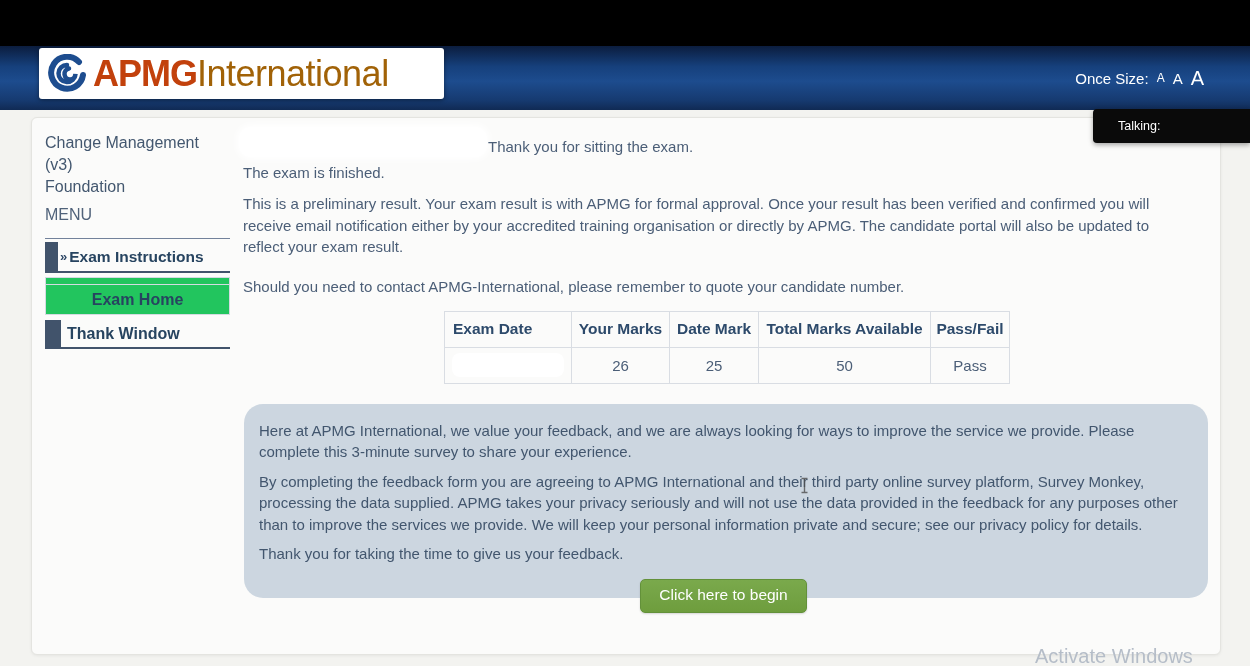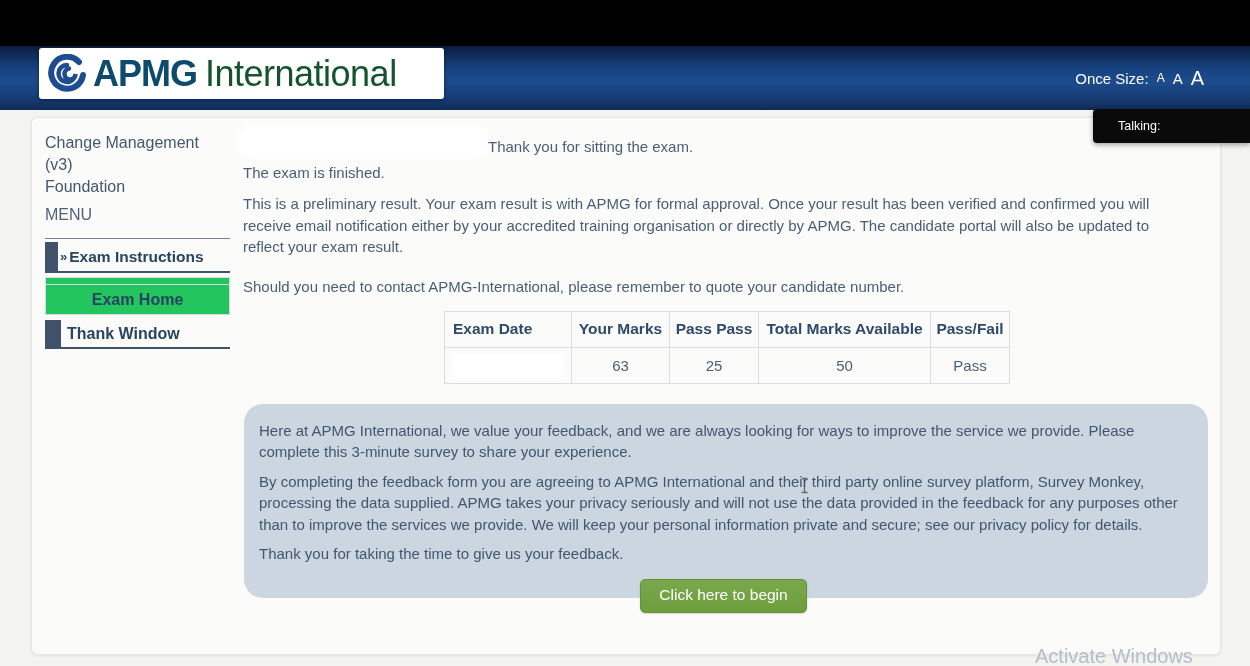--- a/index.html
+++ b/index.html
@@ -8,22 +8,22 @@
   .screen { position:relative; width:1250px; height:666px; overflow:hidden; background:#f3f3f0; }
 
   
   .topbar { position:absolute; left:0; top:0; width:1250px; height:46px; background:#000; }
 
   
   .header { position:absolute; left:0; top:46px; width:1250px; height:64px;
     background:linear-gradient(180deg,#0b1d3e 0%,#16407c 32%,#1d4c8e 55%,#163a70 85%,#102a54 100%); }
   .logo-box { position:absolute; left:39px; top:2px; width:405px; height:51px; background:#fff;
     border-radius:3px; box-shadow:0 1px 4px rgba(0,0,0,0.45); display:flex; align-items:center; padding-left:8px; }
-  .logo-brand { font-size:36px; font-weight:bold; color:#0c4a6e; letter-spacing:-1px; margin-left:6px; }
-  .logo-light { font-size:36px; font-weight:400; color:#14532d; letter-spacing:-0.5px; margin-left:8px; }
+  .logo-brand { font-size:36px; font-weight:bold; color:#c2410c; letter-spacing:-1px; margin-left:6px; }
+  .logo-light { font-size:36px; font-weight:400; color:#a16207; letter-spacing:-0.5px; }
   .textsize { position:absolute; right:46px; top:0; height:64px; display:flex; align-items:center; gap:8px; color:#fff; }
   .ts-label { font-size:15px; }
   .ts-a { font-weight:400; cursor:pointer; line-height:1; }
   .ts-a.s { font-size:12px; } .ts-a.m { font-size:15px; } .ts-a.l { font-size:20px; }
 
   
   .talking { position:absolute; left:1093px; top:109px; width:157px; height:34px; background:#0a0a0a;
     border-radius:4px 0 0 4px; box-shadow:0 2px 5px rgba(0,0,0,0.35); color:#fff; font-size:12.5px;
     display:flex; align-items:center; padding-left:25px; z-index:5; }
 
@@ -148,31 +148,31 @@
       <p class="p-prelim">This is a preliminary result. Your exam result is with APMG for formal approval. Once your result has been verified and confirmed you will receive email notification either by your accredited training organisation or directly by APMG. The candidate portal will also be updated to reflect your exam result.</p>
 
       <p class="p-contact">Should you need to contact APMG-International, please remember to quote your candidate number.</p>
 
       <div class="rtable-wrap">
         <table class="rtable">
           <thead>
             <tr>
               <th class="c-date left">Exam Date</th>
               <th class="c-marks">Your Marks</th>
-              <th class="c-pass">Pass Pass</th>
+              <th class="c-pass">Date Mark</th>
               <th class="c-total">Total Marks Available</th>
               <th class="c-pf">Pass/Fail</th>
             </tr>
           </thead>
           <tbody>
             <tr>
               <td class="c-date">
                   <div class="cell-redaction"></div>
                 </td>
-              <td class="c-marks">63</td>
+              <td class="c-marks">26</td>
               <td class="c-pass">25</td>
               <td class="c-total">50</td>
               <td class="c-pf">Pass</td>
             </tr>
           </tbody>
         </table>
       </div>
 
       <div class="feedback">
         <p>Here at APMG International, we value your feedback, and we are always looking for ways to improve the service we provide. Please complete this 3-minute survey to share your experience.</p>

